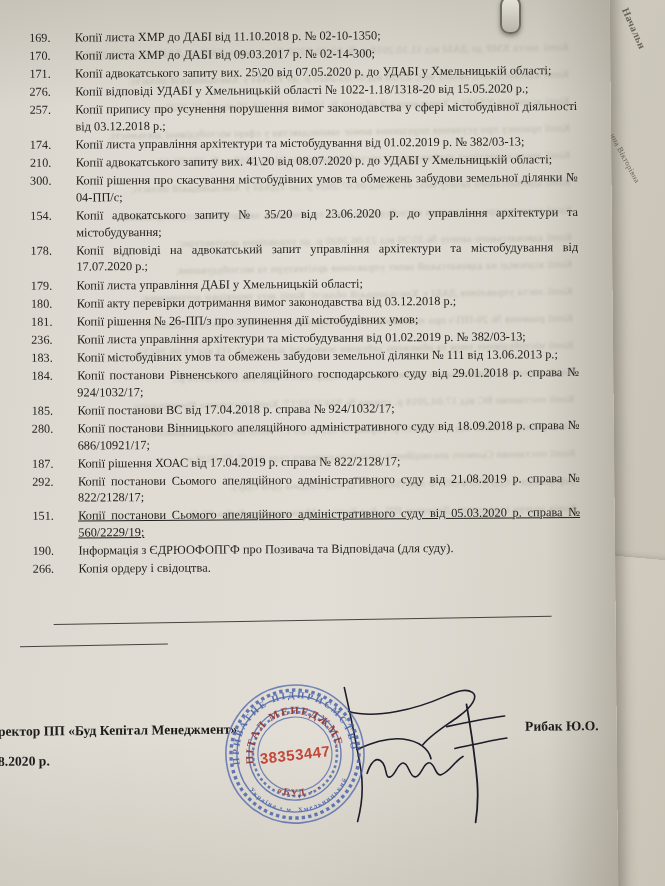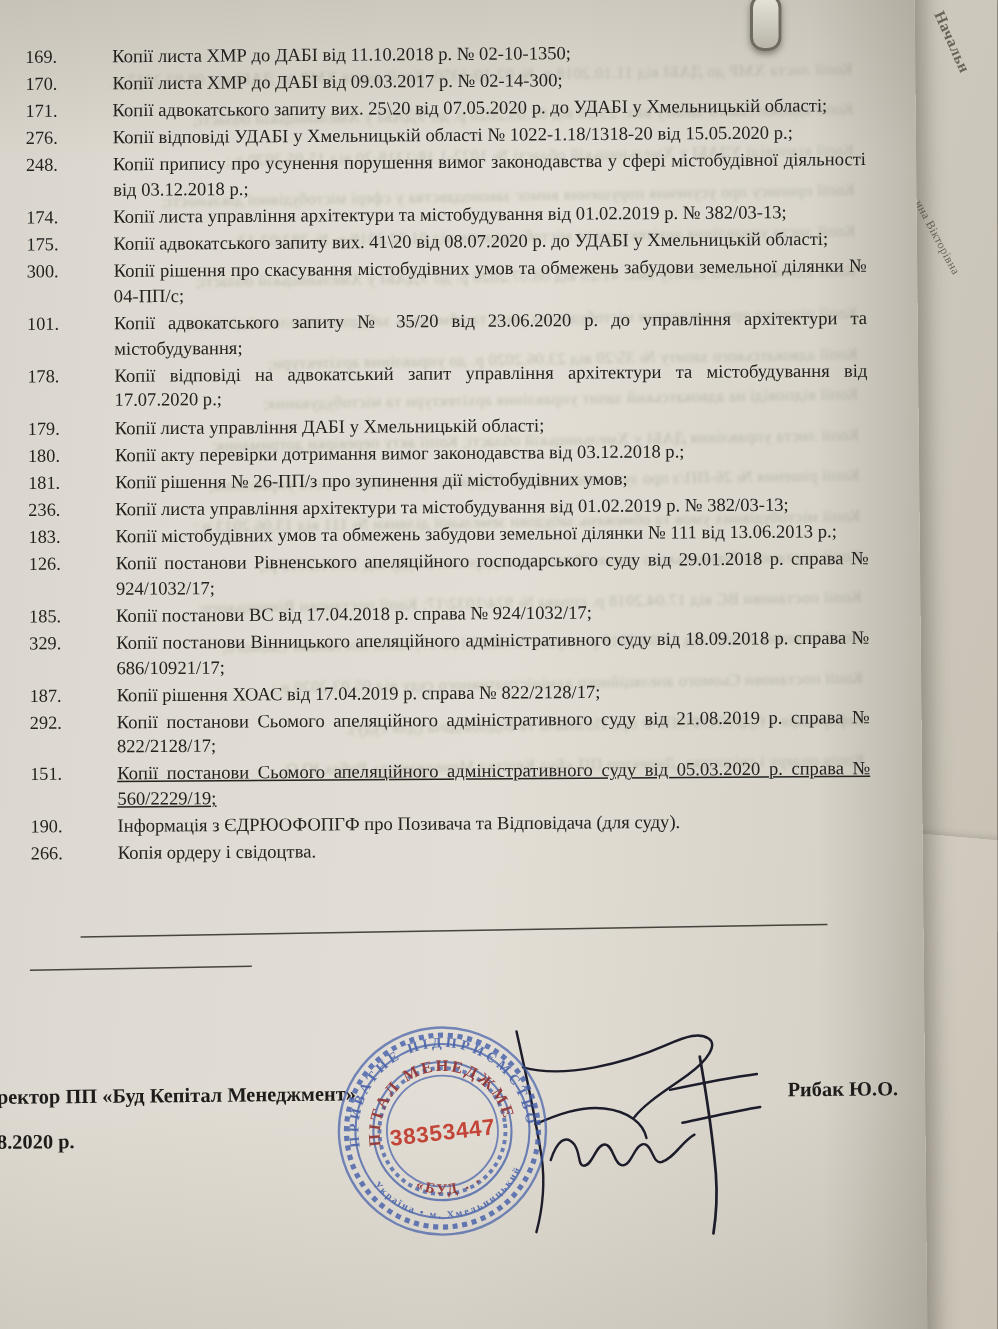--- a/index.html
+++ b/index.html
@@ -132,21 +132,21 @@
     position: relative;
     padding-left: 58px;
     margin-bottom: 1.5px;
     text-align: justify;
   }
   .item .num {
     position: absolute;
     left: 0;
     top: 0;
     width: 46px;
-    text-align: left;
+    text-align: center;
     font-size: 12.2px;
   }
   .item .txt { display: block; }
 
   
   .item .txt { text-indent: 0; }
 
   .item.underline .txt { text-decoration: underline; text-decoration-thickness: 1px; }
 
   
@@ -274,37 +274,37 @@
         </div>
         <div class="item">
           <span class="num">171.</span>
           <span class="txt">Копії адвокатського запиту вих. 25\20 від 07.05.2020 р. до УДАБІ у Хмельницькій області;</span>
         </div>
         <div class="item">
           <span class="num">276.</span>
           <span class="txt">Копії відповіді УДАБІ у Хмельницькій області № 1022-1.18/1318-20 від 15.05.2020 р.;</span>
         </div>
         <div class="item">
-          <span class="num">248.</span>
+          <span class="num">257.</span>
           <span class="txt">Копії припису про усунення порушення вимог законодавства у сфері містобудівної діяльності від 03.12.2018 р.;</span>
         </div>
         <div class="item">
           <span class="num">174.</span>
           <span class="txt">Копії листа управління архітектури та містобудування від 01.02.2019 р. № 382/03-13;</span>
         </div>
         <div class="item">
-          <span class="num">175.</span>
+          <span class="num">210.</span>
           <span class="txt">Копії адвокатського запиту вих. 41\20 від 08.07.2020 р.  до УДАБІ у Хмельницькій області;</span>
         </div>
         <div class="item">
           <span class="num">300.</span>
           <span class="txt">Копії рішення про скасування містобудівних умов та обмежень забудови земельної ділянки № 04-ПП/с;</span>
         </div>
         <div class="item">
-          <span class="num">101.</span>
+          <span class="num">154.</span>
           <span class="txt">Копії адвокатського запиту № 35/20 від 23.06.2020 р. до управління архітектури та містобудування;</span>
         </div>
         <div class="item">
           <span class="num">178.</span>
           <span class="txt">Копії відповіді на адвокатський запит управління архітектури та містобудування від 17.07.2020 р.;</span>
         </div>
         <div class="item">
           <span class="num">179.</span>
           <span class="txt">Копії листа управління ДАБІ у Хмельницькій області;</span>
         </div>
@@ -318,29 +318,29 @@
         </div>
         <div class="item">
           <span class="num">236.</span>
           <span class="txt">Копії листа управління архітектури та містобудування від 01.02.2019 р. № 382/03-13;</span>
         </div>
         <div class="item">
           <span class="num">183.</span>
           <span class="txt">Копії містобудівних умов та обмежень забудови земельної ділянки № 111 від 13.06.2013 р.;</span>
         </div>
         <div class="item">
-          <span class="num">126.</span>
+          <span class="num">184.</span>
           <span class="txt">Копії постанови Рівненського апеляційного господарського суду від 29.01.2018 р. справа № 924/1032/17;</span>
         </div>
         <div class="item">
           <span class="num">185.</span>
           <span class="txt">Копії постанови ВС від 17.04.2018 р. справа № 924/1032/17;</span>
         </div>
         <div class="item">
-          <span class="num">329.</span>
+          <span class="num">280.</span>
           <span class="txt">Копії постанови Вінницького апеляційного адміністративного суду від 18.09.2018 р. справа № 686/10921/17;</span>
         </div>
         <div class="item">
           <span class="num">187.</span>
           <span class="txt">Копії рішення ХОАС від 17.04.2019 р. справа № 822/2128/17;</span>
         </div>
         <div class="item">
           <span class="num">292.</span>
           <span class="txt">Копії постанови Сьомого апеляційного адміністративного суду від 21.08.2019 р. справа № 822/2128/17;</span>
         </div>

